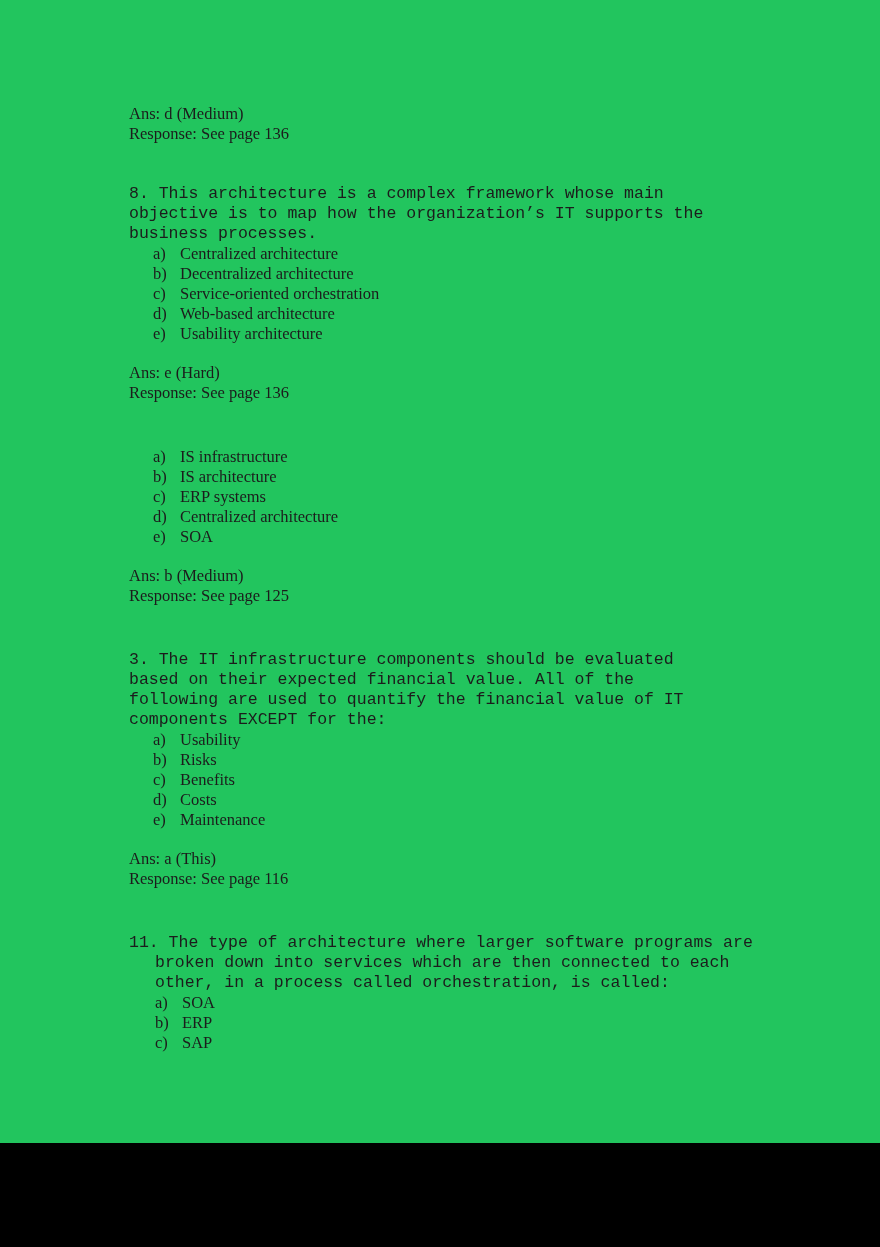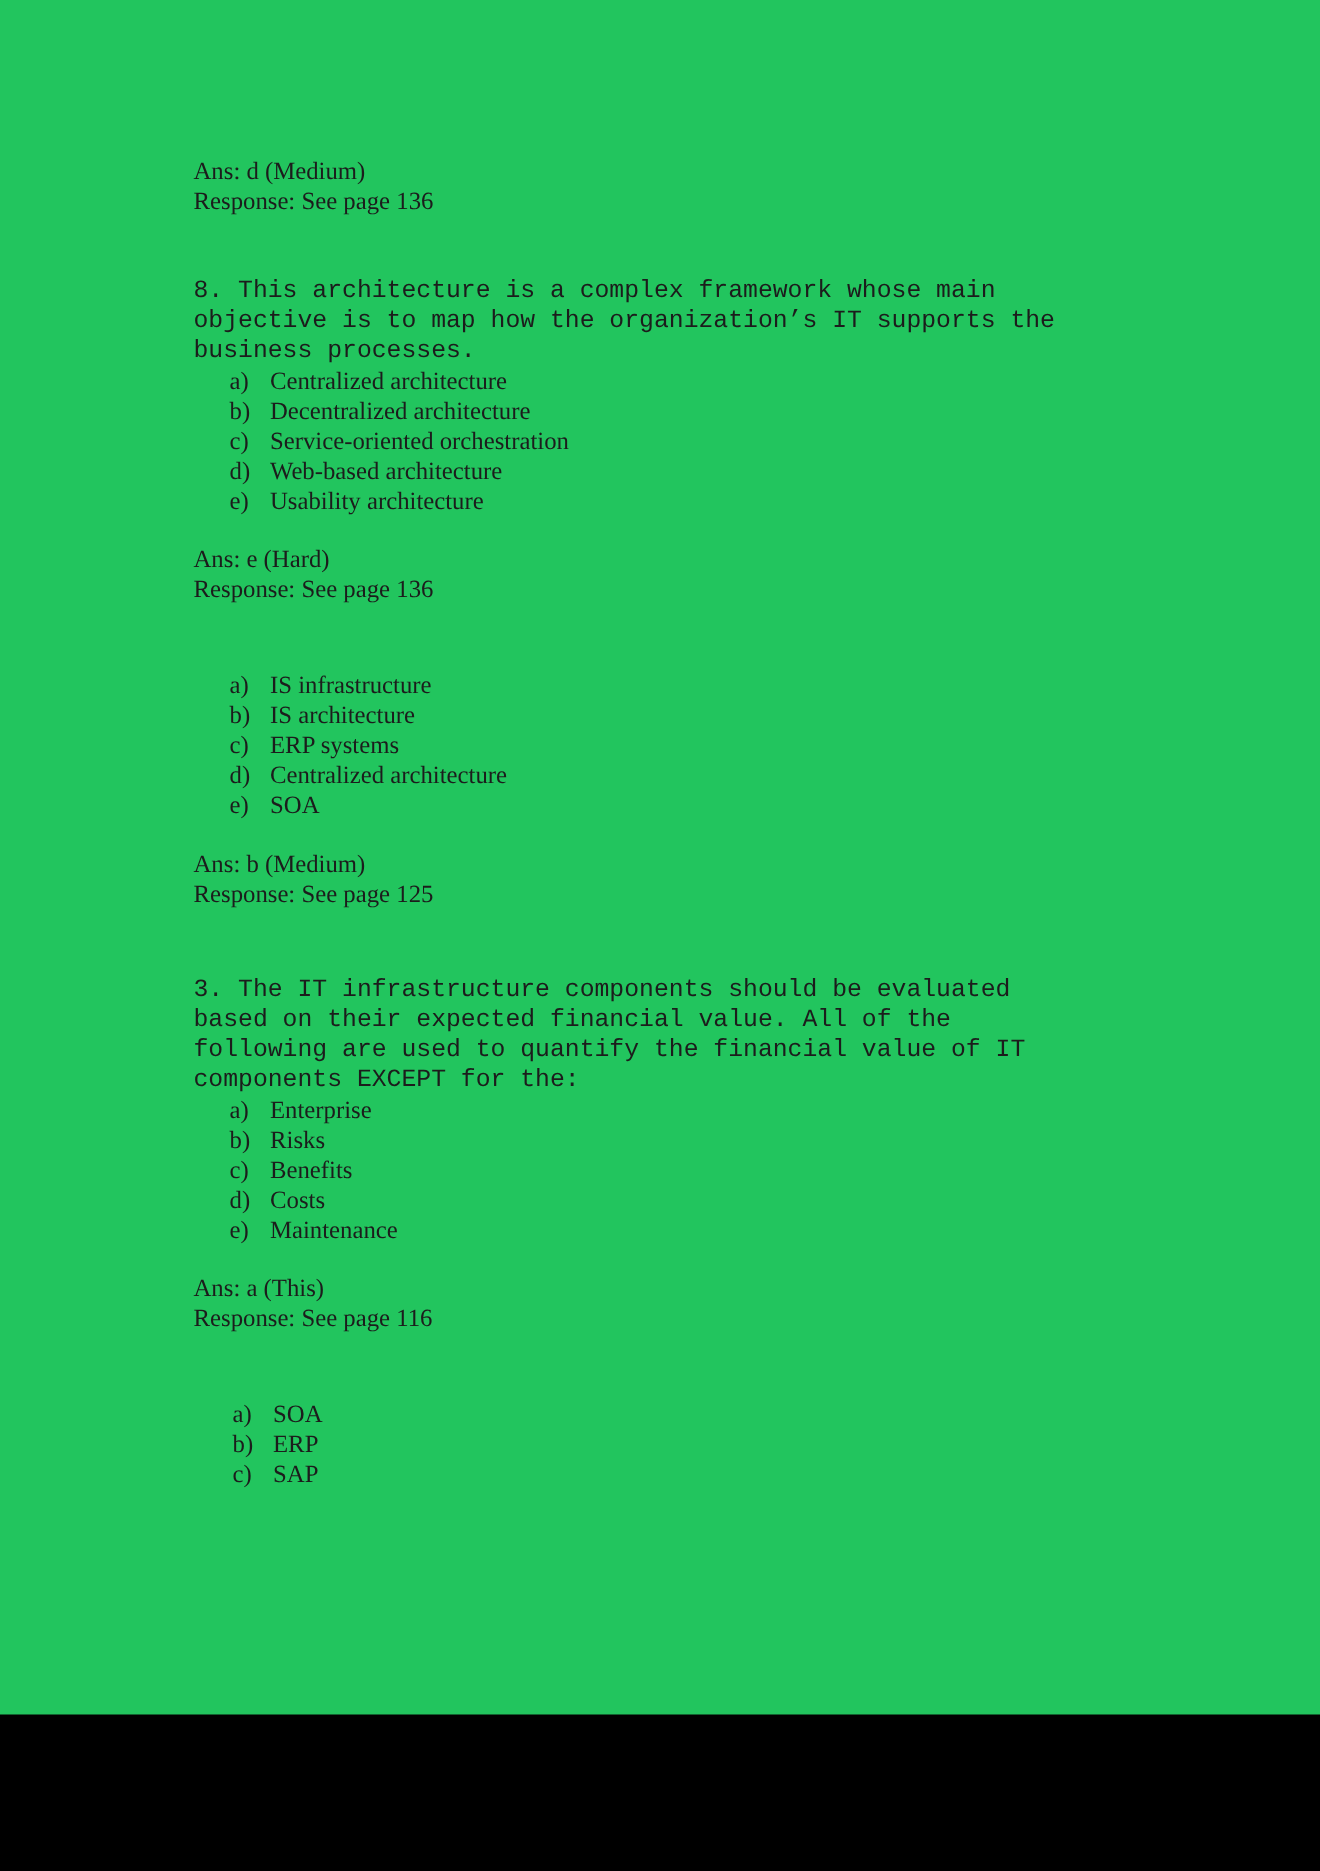--- a/index.html
+++ b/index.html
@@ -155,21 +155,21 @@
       <div class="line">Ans: b (Medium)</div>
       <div class="line">Response: See page 125</div>
     </div>
 
     <div class="gap-section-xl"></div>
 
     <div class="question">3. The IT infrastructure components should be evaluated based on their expected financial value. All of the following are used to quantify the financial value of IT components EXCEPT for the:</div>
     <ul class="options">
       <li>
         <span class="marker">a)</span>
-        <span class="opt-text">Enterprise</span>
+        <span class="opt-text">Usability</span>
       </li>
       <li>
         <span class="marker">b)</span>
         <span class="opt-text">Risks</span>
       </li>
       <li>
         <span class="marker">c)</span>
         <span class="opt-text">Benefits</span>
       </li>
       <li>
@@ -184,20 +184,21 @@
 
     <div class="gap-after-options"></div>
 
     <div class="answer-block">
       <div class="line">Ans: a (This)</div>
       <div class="line">Response: See page 116</div>
     </div>
 
     <div class="gap-section-xl"></div>
 
+    <div class="question hanging">11. The type of architecture where larger software programs are broken down into services which are then connected to each other, in a process called orchestration, is called:</div>
     <ul class="options indent-more">
       <li>
         <span class="marker">a)</span>
         <span class="opt-text">SOA</span>
       </li>
       <li>
         <span class="marker">b)</span>
         <span class="opt-text">ERP</span>
       </li>
       <li>

